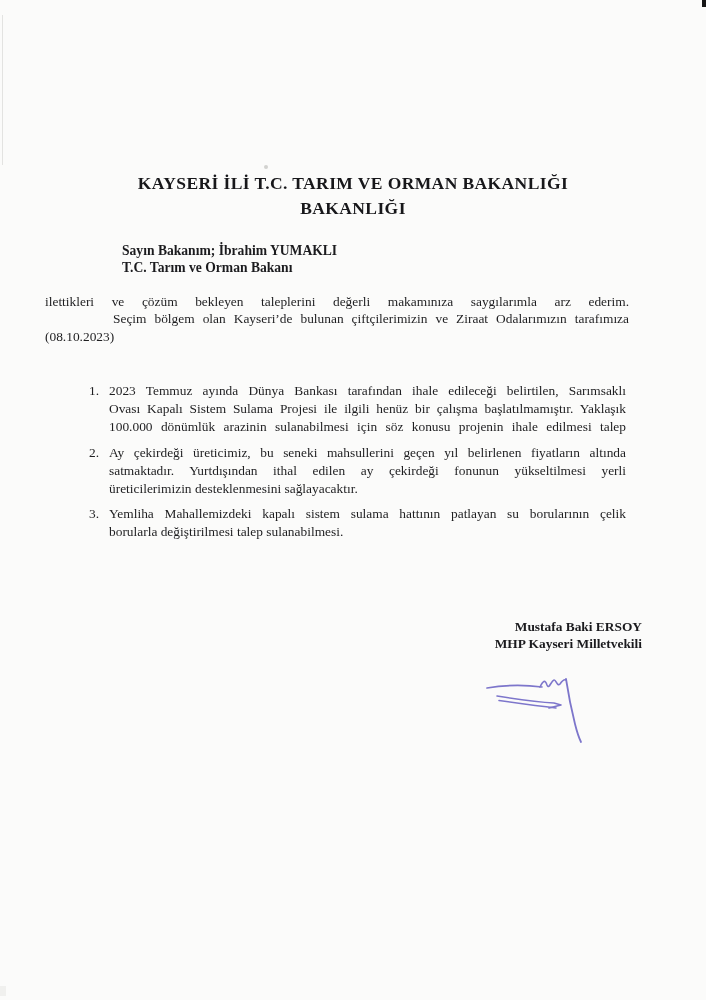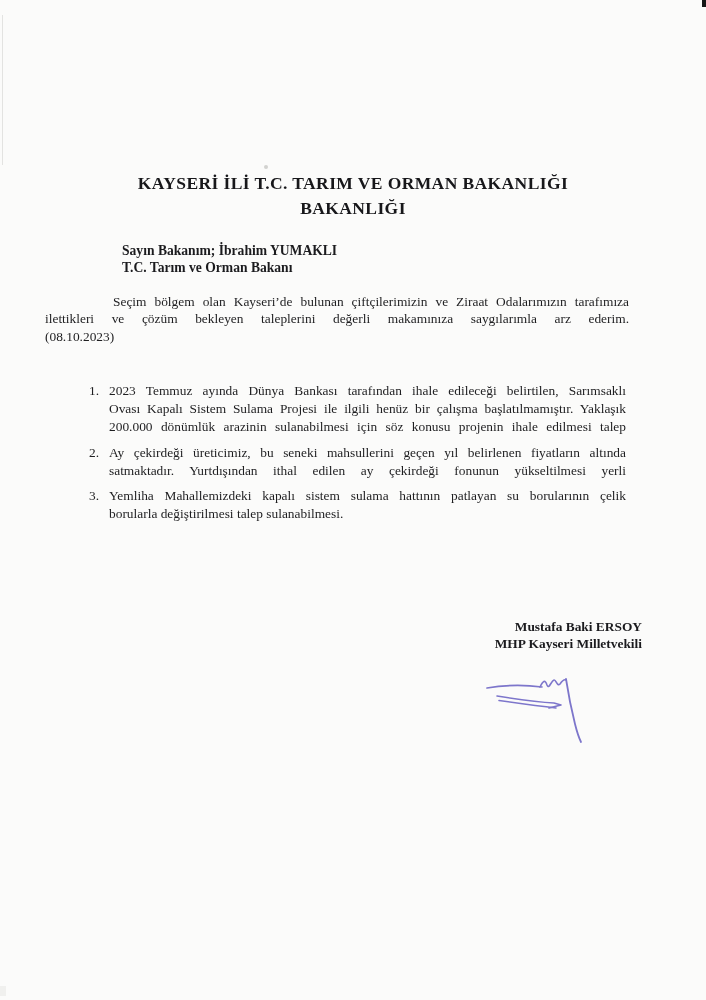--- a/index.html
+++ b/index.html
@@ -63,38 +63,39 @@
     <div>KAYSERİ İLİ T.C. TARIM VE ORMAN BAKANLIĞI</div>
     <div>BAKANLIĞI</div>
   </div>
 
   <div class="salutation">
     <div>Sayın Bakanım; İbrahim YUMAKLI</div>
     <div>T.C. Tarım ve Orman Bakanı</div>
   </div>
 
   <div class="intro">
+    <div class="jline">ilettikleri ve çözüm bekleyen taleplerini değerli makamınıza saygılarımla arz ederim.</div>
     <div class="jline indent">Seçim bölgem olan Kayseri’de bulunan çiftçilerimizin ve Ziraat Odalarımızın tarafımıza</div>
-    <div class="jline">ilettikleri ve çözüm bekleyen taleplerini değerli makamınıza saygılarımla arz ederim.</div>
     <div class="lline">(08.10.2023)</div>
   </div>
 
   <div class="demands">
 
     <div class="item">
       <span class="num">1.</span>
       <div class="jline">2023 Temmuz ayında Dünya Bankası tarafından ihale edileceği belirtilen, Sarımsaklı</div>
       <div class="jline">Ovası Kapalı Sistem Sulama Projesi ile ilgili henüz bir çalışma başlatılmamıştır. Yaklaşık</div>
-      <div class="jline">200.000 dönümlük arazinin sulanabilmesi için söz konusu projenin ihale edilmesi talep</div>
+      <div class="jline">100.000 dönümlük arazinin sulanabilmesi için söz konusu projenin ihale edilmesi talep</div>
     </div>
 
     <div class="item">
       <span class="num">2.</span>
       <div class="jline">Ay çekirdeği üreticimiz, bu seneki mahsullerini geçen yıl belirlenen fiyatların altında</div>
       <div class="jline">satmaktadır. Yurtdışından ithal edilen ay çekirdeği fonunun yükseltilmesi yerli</div>
+      <div class="lline">üreticilerimizin desteklenmesini sağlayacaktır.</div>
     </div>
 
     <div class="item">
       <span class="num">3.</span>
       <div class="jline">Yemliha Mahallemizdeki kapalı sistem sulama hattının patlayan su borularının çelik</div>
       <div class="lline">borularla değiştirilmesi talep sulanabilmesi.</div>
     </div>
 
   </div>
 

